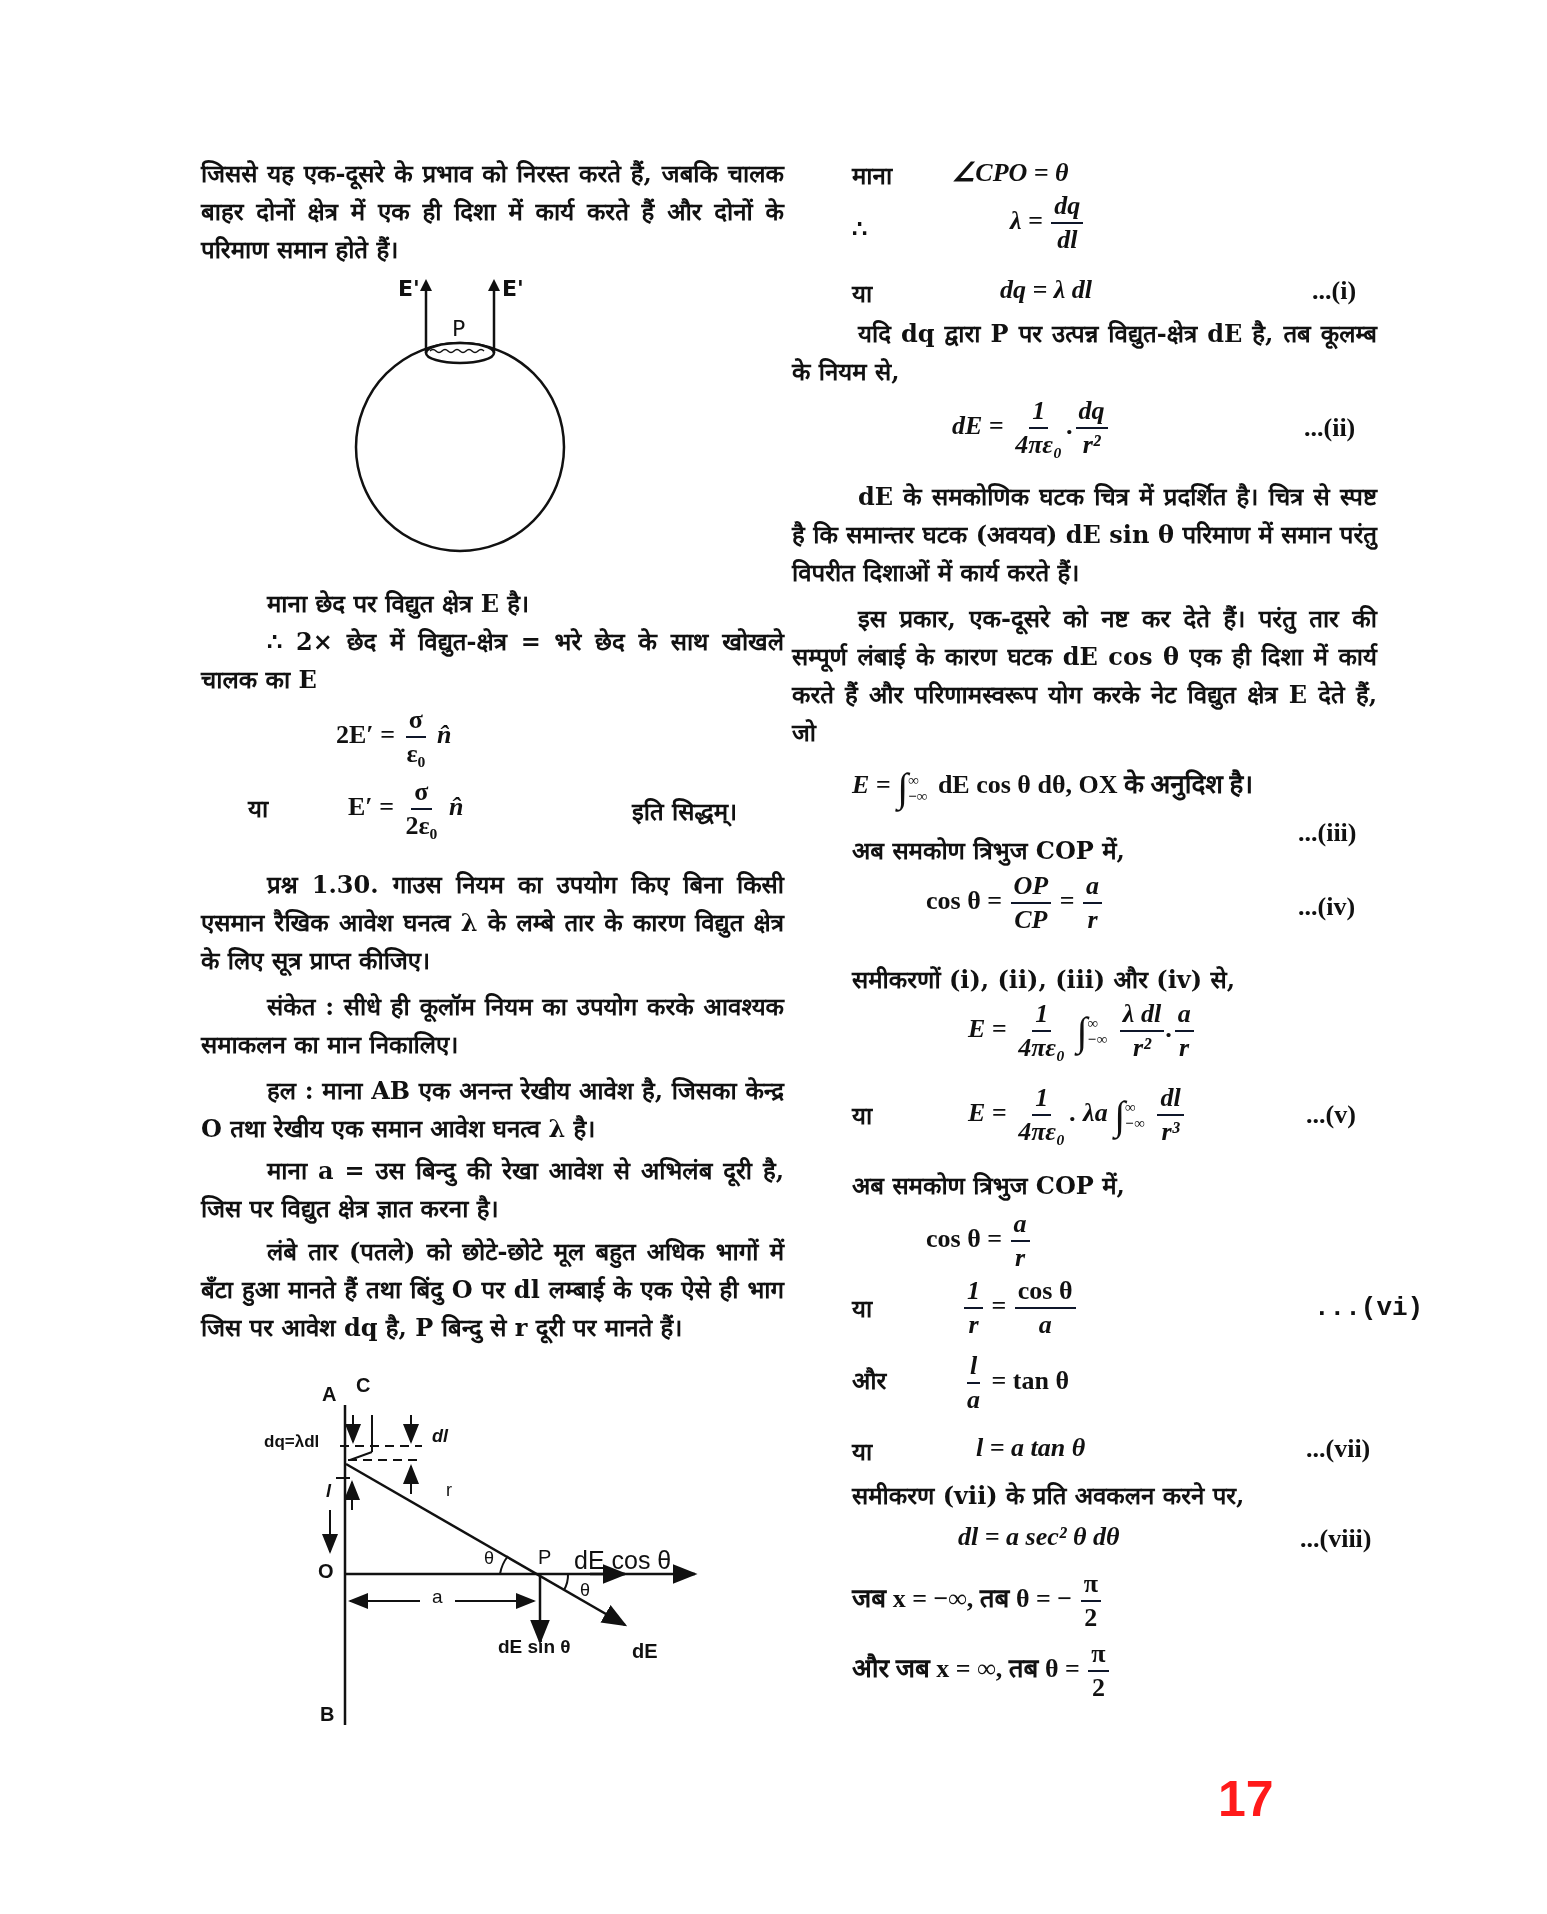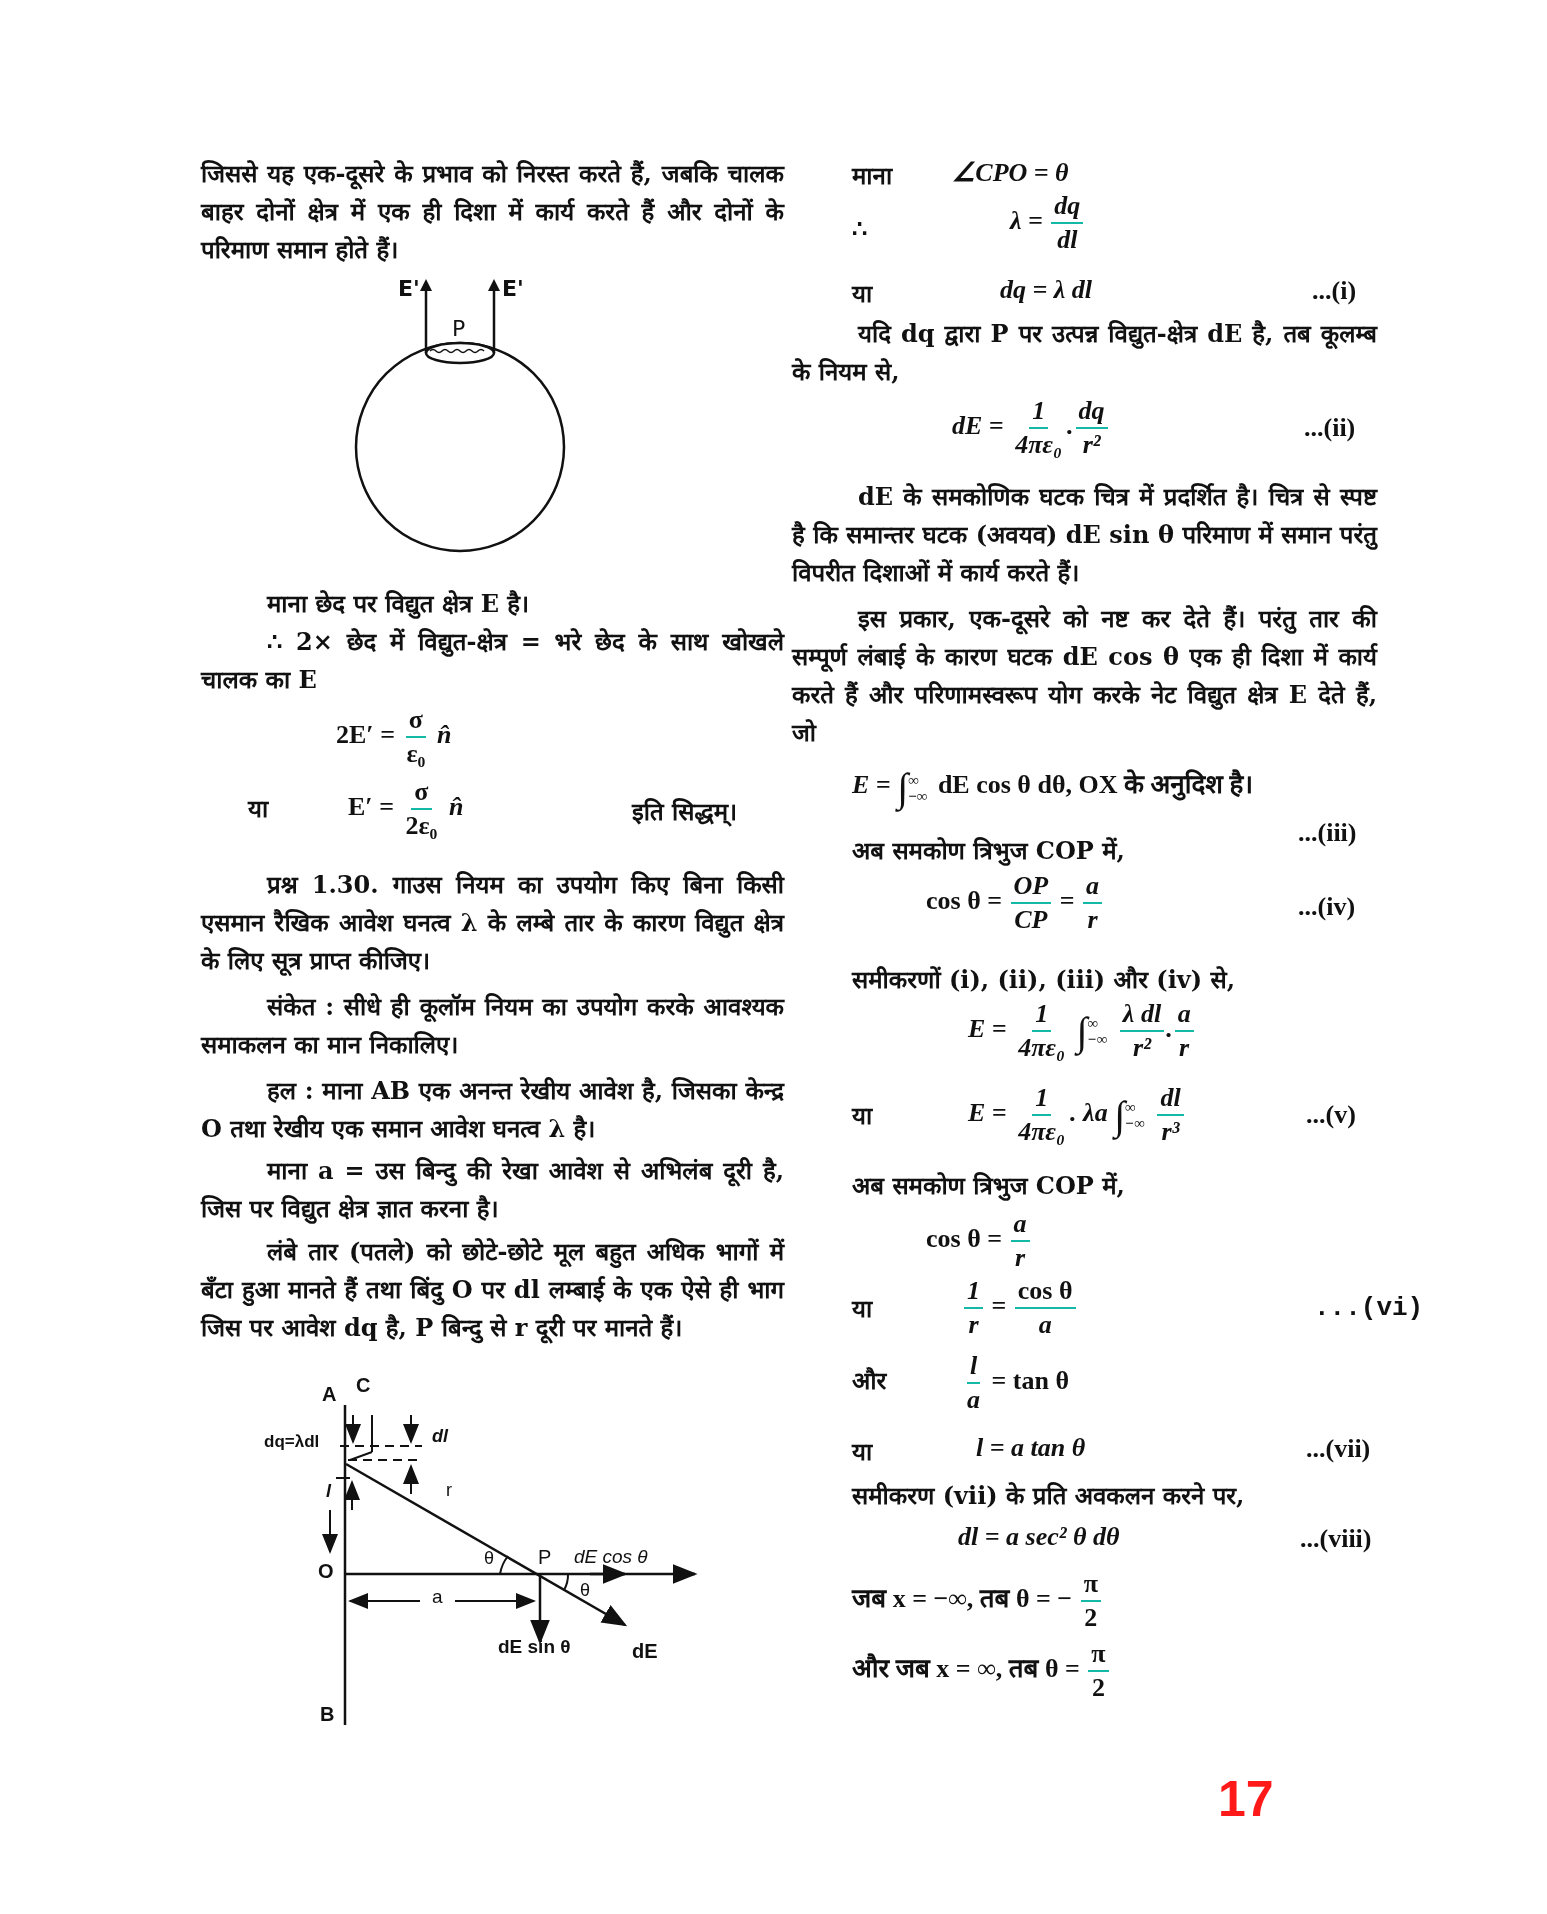--- a/index.html
+++ b/index.html
@@ -5,21 +5,21 @@
   html, body { margin: 0; padding: 0; background: #ffffff; }
   body { width: 1547px; height: 1914px; position: relative; overflow: hidden;
          font-family: "DejaVu Serif", "Liberation Serif", serif; color: #111; }
   .left { left: 182px; width: 583px; margin-left: 19px; }
   .right { left: 792px; width: 585px; }
   .p { position: absolute; font-size: 24px; line-height: 38px; font-weight: bold; text-align: justify; }
   .ind { text-indent: 66px; }
   .mi { font-style: italic; }
   .eq { position: absolute; font-family: "Liberation Serif", serif; font-weight: bold; font-size: 26px; white-space: nowrap; }
   .frac { display: inline-flex; flex-direction: column; align-items: center; vertical-align: middle; margin: 0 2px; }
-  .frac .num { border-bottom: 2px solid #14b8a6; padding: 0 3px; line-height: 32px; }
+  .frac .num { border-bottom: 2px solid #0f172a; padding: 0 3px; line-height: 32px; }
   .frac .den { line-height: 32px; padding: 0 3px; }
   .tag { position: absolute; font-family: "Liberation Serif", serif; font-weight: bold; font-size: 26px; }
   .lbl { position: absolute; font-family: "DejaVu Sans", "Liberation Sans", sans-serif; font-weight: bold; font-size: 24px; }
   .int { font-size: 40px; font-weight: normal; vertical-align: middle; }
   .lim { display: inline-flex; flex-direction: column; font-size: 15px; line-height: 16px; vertical-align: middle; margin-right: 4px; }
   .pagenum { position: absolute; left: 1218px; top: 1770px; font-family: "Liberation Sans", sans-serif; font-weight: bold; font-size: 50px; }
   .diag-text { font-family: "Liberation Sans", sans-serif; font-weight: bold; }
 </style>
 </head>
 <body>
@@ -106,21 +106,21 @@
 </svg>
 <div class="lbl diag-text" style="left:322px;top:1383px;font-size:20px;">A</div>
 <div class="lbl diag-text" style="left:356px;top:1374px;font-size:20px;">C</div>
 <div class="lbl diag-text" style="left:264px;top:1432px;font-size:17px;">dq=λdl</div>
 <div class="lbl diag-text" style="left:432px;top:1426px;font-size:18px;font-style:italic;">dl</div>
 <div class="lbl diag-text" style="left:326px;top:1481px;font-size:18px;font-style:italic;">l</div>
 <div class="lbl diag-text" style="left:446px;top:1480px;font-size:18px;font-weight:normal;">r</div>
 <div class="lbl diag-text" style="left:318px;top:1560px;font-size:20px;">O</div>
 <div class="lbl diag-text" style="left:484px;top:1548px;font-size:18px;font-weight:normal;">θ</div>
 <div class="lbl diag-text" style="left:538px;top:1546px;font-size:20px;font-weight:normal;">P</div>
-<div class="lbl diag-text" style="left:574px;top:1546px;font-size:19px;font-weight:normal;font-style:italic;">dE cos θ</div>
+<div class="lbl diag-text" style="left:574px;top:1546px;font-size:25px;font-weight:normal;">dE cos θ</div>
 <div class="lbl diag-text" style="left:580px;top:1580px;font-size:18px;font-weight:normal;">θ</div>
 <div class="lbl diag-text" style="left:432px;top:1586px;font-size:19px;font-weight:normal;">a</div>
 <div class="lbl diag-text" style="left:632px;top:1610px;font-size:20px;margin-top:30px;">dE</div>
 <div class="lbl diag-text" style="left:498px;top:1636px;font-size:19px;">dE sin θ</div>
 <div class="lbl diag-text" style="left:320px;top:1703px;font-size:20px;">B</div>
 
 <div class="p" style="left:852px;top:157px;">माना</div>
 <div class="eq mi" style="left:952px;top:157px;">∠CPO = θ</div>
 
 <div class="p" style="left:852px;top:210px;">∴</div>

